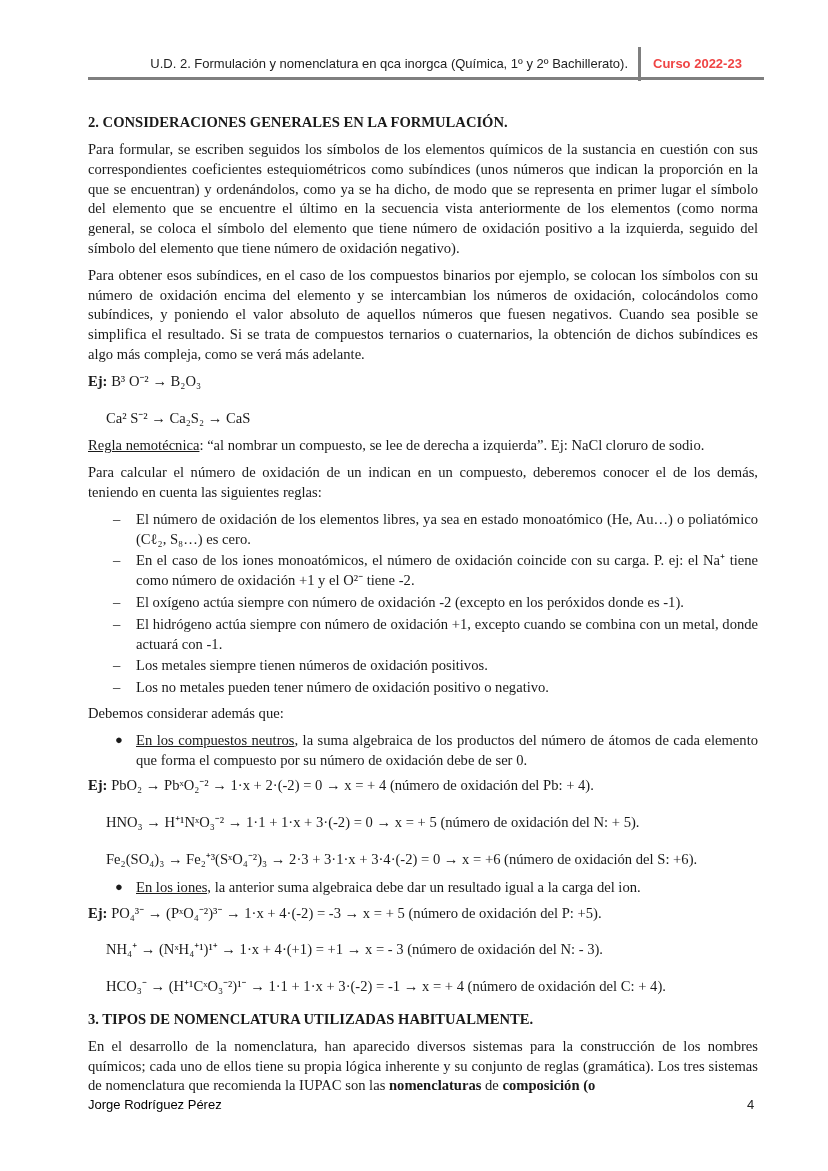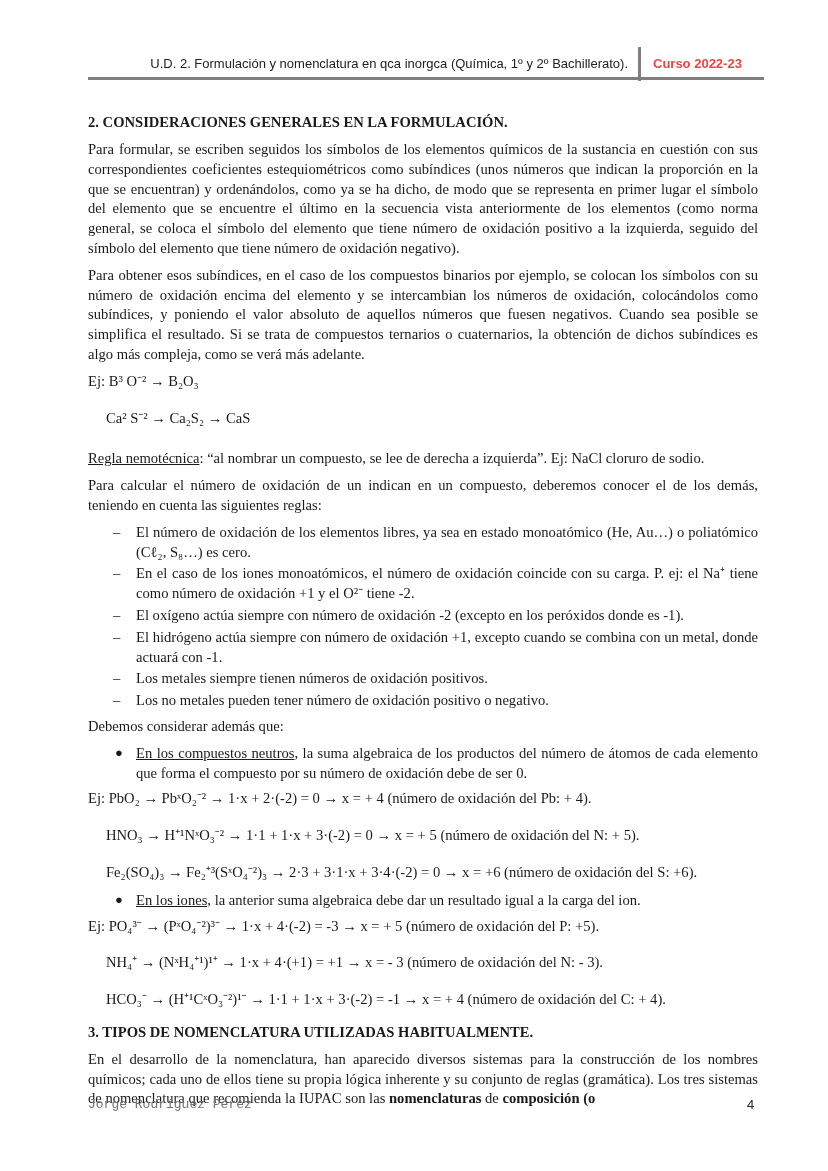--- a/index.html
+++ b/index.html
@@ -12,33 +12,33 @@
   .header-title { position: absolute; right: 136px; top: 12px; font-family: "Liberation Sans", sans-serif; font-size: 13px; color: #222; white-space: nowrap; }
   .header-sep { position: absolute; left: 550px; top: 3px; width: 3px; height: 34px; background: #7f7f7f; }
   .header-course { position: absolute; left: 565px; top: 12px; font-family: "Liberation Sans", sans-serif; font-size: 13px; font-weight: bold; color: #ef4444; white-space: nowrap; }
 
   
   .content { position: absolute; left: 80px; top: 100px; width: 670px; font-family: "Liberation Serif", serif; font-size: 14.6px; line-height: 19.8px; }
   h2 { font-family: "Liberation Serif", serif; font-size: 14.6px; font-weight: bold; margin: 12px 0 8px 0; line-height: 20px; }
   p { margin: 0 0 7px 0; text-align: justify; }
   .ex { margin: 0 0 4px 0; white-space: nowrap; }
   .ex-indent { padding-left: 18px; margin-top: 17px; }
-  .ex b { font-weight: normal; }
+  .ex b { font-weight: bold; }
   .u { text-decoration: underline; }
 
   ul.dash { list-style: none; margin: 0 0 6px 0; padding: 0; }
   ul.dash li { position: relative; padding-left: 48px; margin-bottom: 2px; text-align: justify; }
   ul.dash li .mark { position: absolute; left: 25px; top: 0; }
 
   ul.bullet { list-style: none; margin: 0 0 6px 0; padding: 0; }
   ul.bullet li { position: relative; padding-left: 48px; text-align: justify; }
   ul.bullet li .mark { position: absolute; left: 27px; top: -1px; font-size: 13px; }
 
   
-  .footer-author { position: absolute; left: 80px; top: 1097px; font-family: Liberation Mono, monospace; font-size: 13px; color: #737373; }
+  .footer-author { position: absolute; left: 80px; top: 1097px; font-family: Liberation Sans, sans-serif; font-size: 13px; color: #000000; }
   .footer-page { position: absolute; left: 739px; top: 1097px; font-family: "Liberation Sans", sans-serif; font-size: 13px; color: #222; }
 </style>
 </head>
 <body>
 
 <div class="page">
 
   <div class="header">
     <span class="header-title">U.D. 2. Formulación y nomenclatura en qca inorgca (Química, 1º y 2º Bachillerato).</span>
     <div class="header-sep"></div>
@@ -52,21 +52,21 @@
     <p>Para obtener esos subíndices, en el caso de los compuestos binarios por ejemplo, se colocan los símbolos con su número de oxidación encima del elemento y se intercambian los números de oxidación, colocándolos como subíndices, y poniendo el valor absoluto de aquellos números que fuesen negativos. Cuando sea posible se simplifica el resultado. Si se trata de compuestos ternarios o cuaternarios, la obtención de dichos subíndices es algo más compleja, como se verá más adelante.</p>
 
     <div class="ex">
       <b>Ej:</b>
       <span>B³ O⁻² → B₂O₃</span>
     </div>
     <div class="ex ex-indent">
       <span>Ca² S⁻² → Ca₂S₂ → CaS</span>
     </div>
 
-    <p style="margin-top:21px"><span class="u">Regla nemotécnica</span><span>: “al nombrar un compuesto, se lee de derecha a izquierda”. Ej: NaCl cloruro de sodio.</span></p>
+    <p style="margin-top:8px"><span class="u">Regla nemotécnica</span><span>: “al nombrar un compuesto, se lee de derecha a izquierda”. Ej: NaCl cloruro de sodio.</span></p>
 
     <p>Para calcular el número de oxidación de un indican en un compuesto, deberemos conocer el de los demás, teniendo en cuenta las siguientes reglas:</p>
 
     <ul class="dash">
       <li><span class="mark">–</span><span>El número de oxidación de los elementos libres, ya sea en estado monoatómico (He, Au…) o poliatómico (Cℓ₂, S₈…) es cero.</span></li>
       <li><span class="mark">–</span><span>En el caso de los iones monoatómicos, el número de oxidación coincide con su carga. P. ej: el Na⁺ tiene como número de oxidación +1 y el O²⁻ tiene -2.</span></li>
       <li><span class="mark">–</span><span>El oxígeno actúa siempre con número de oxidación -2 (excepto en los peróxidos donde es -1).</span></li>
       <li><span class="mark">–</span><span>El hidrógeno actúa siempre con número de oxidación +1, excepto cuando se combina con un metal, donde actuará con -1.</span></li>
       <li><span class="mark">–</span><span>Los metales siempre tienen números de oxidación positivos.</span></li>
       <li><span class="mark">–</span><span>Los no metales pueden tener número de oxidación positivo o negativo.</span></li>

